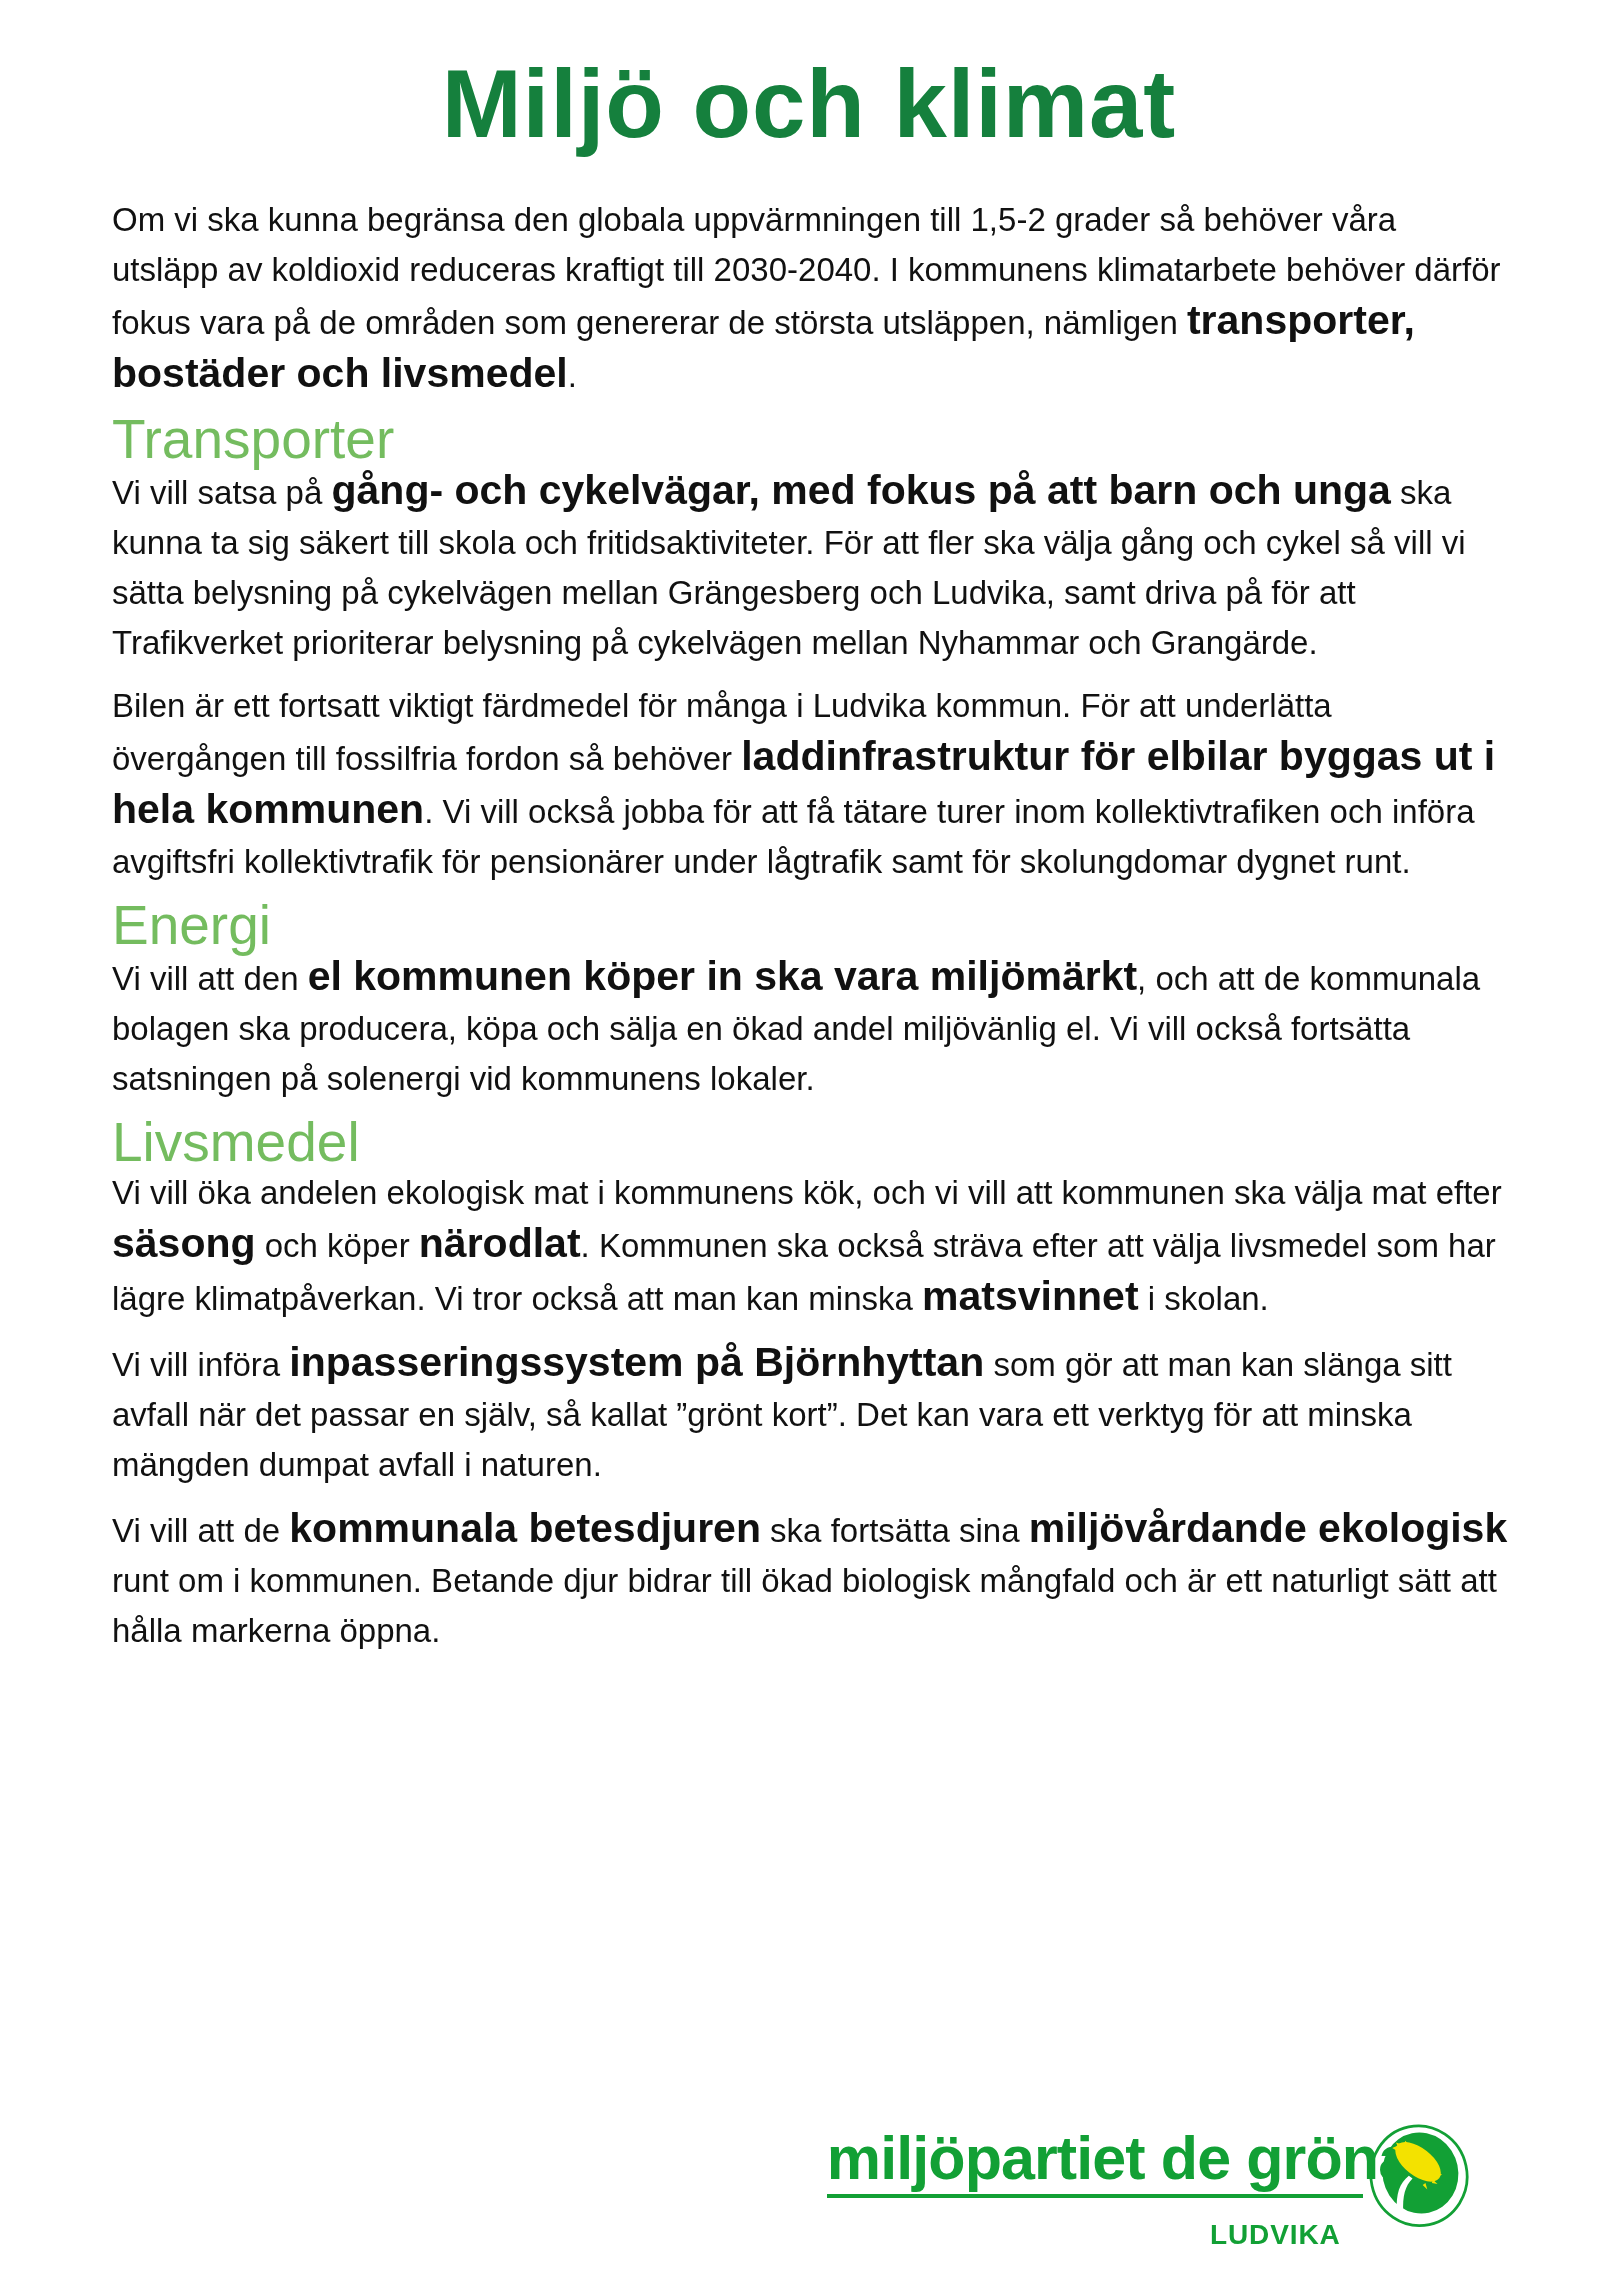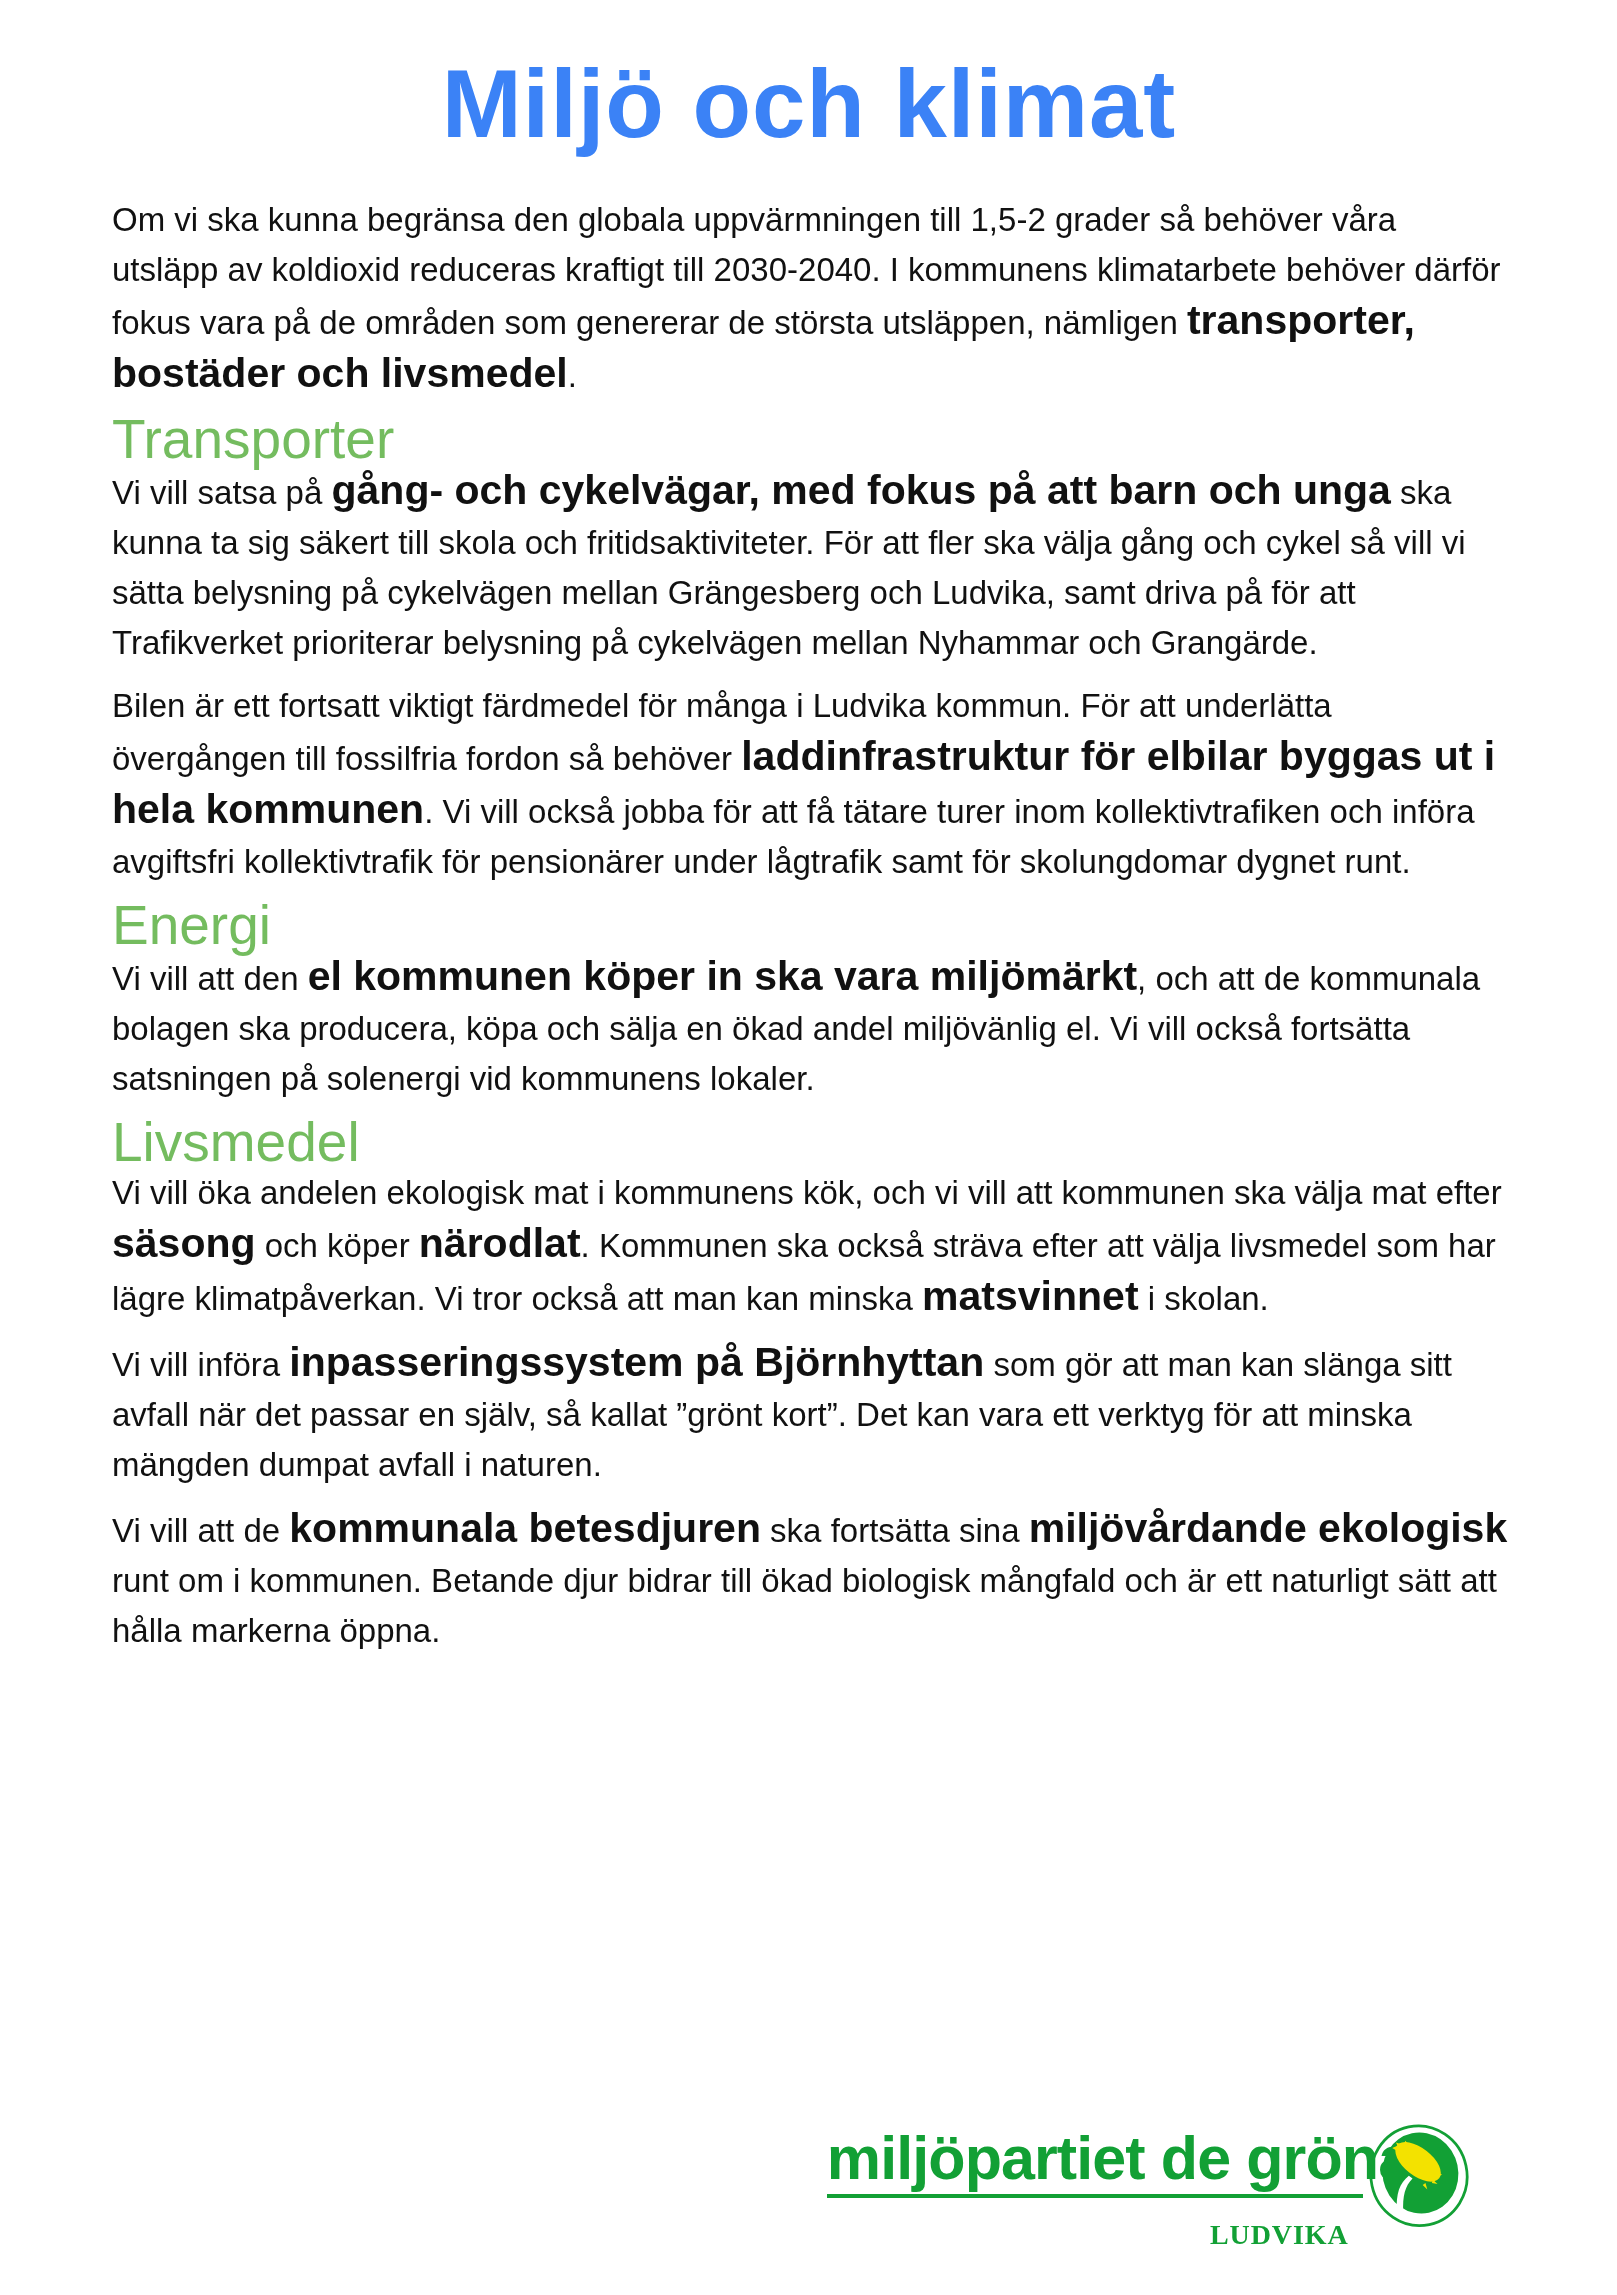--- a/index.html
+++ b/index.html
@@ -1,28 +1,28 @@
 <!DOCTYPE html>
 <html style="font-size:7.4px"><head>
 <meta charset="utf-8">
 <style>
   html, body { margin: 0; padding: 0; background: #ffffff; }
   body { width: 1618px; height: 2295px; position: relative; overflow: hidden;
          font-family: "Liberation Sans", "DejaVu Sans", sans-serif; color: #111111; }
   .title { position: absolute; top: 51px; left: 0; width: 1618px; text-align: center;
-           font-size: 96px; font-weight: 700; color: #3b82f6; letter-spacing: 0.9px; margin: 0; line-height: 1.1; }
+           font-size: 96px; font-weight: 700; color: #15803d; letter-spacing: 0.9px; margin: 0; line-height: 1.1; }
   .content { position: absolute; left: 112px; top: 195px; width: 1397px; }
   p { margin: 0 0 13px 0; font-size: 33px; line-height: 50px; }
   p .em { font-size: 41px; font-weight: 700; }
   h2 { margin: 6.5px 0 0 0; font-size: 55px; line-height: 51px; font-weight: 400; color: #74bc5f; }
   .logo { position: absolute; left: 824px; top: 2124px; width: 703px; height: 172px; }
   .logo-text { position: absolute; left: 2.8px; top: 3.7px; font-size: 61px; font-weight: 700;
                color: #12a035; letter-spacing: -0.9px; line-height: 1; white-space: nowrap; }
   .logo-line { position: absolute; left: 2.8px; top: 70px; width: 536px; height: 3.7px; background: #12a035; }
-  .logo-ludvika { position: absolute; left: 386px; top: 95px; font-family: Liberation Serif, serif;
+  .logo-ludvika { position: absolute; left: 386px; top: 95px; font-family: Liberation Sans, sans-serif;
                   font-weight: 700; font-size: 28px; color: #12a035; letter-spacing: 0.9px; }
   .logo-emblem { position: absolute; left: 544px; top: 0px; width: 102px; height: 109px; }
 </style>
 </head>
 <body>
 
 <h1 class="title">Miljö och klimat</h1>
 
 <div class="content">
   <p><span>Om vi ska kunna begränsa den globala uppvärmningen till 1,5-2 grader så behöver våra utsläpp av koldioxid reduceras kraftigt till 2030-2040. I kommunens klimatarbete behöver därför fokus vara på de områden som genererar de största utsläppen, nämligen </span><span class="em">transporter, bostäder och livsmedel</span><span>.</span></p>

